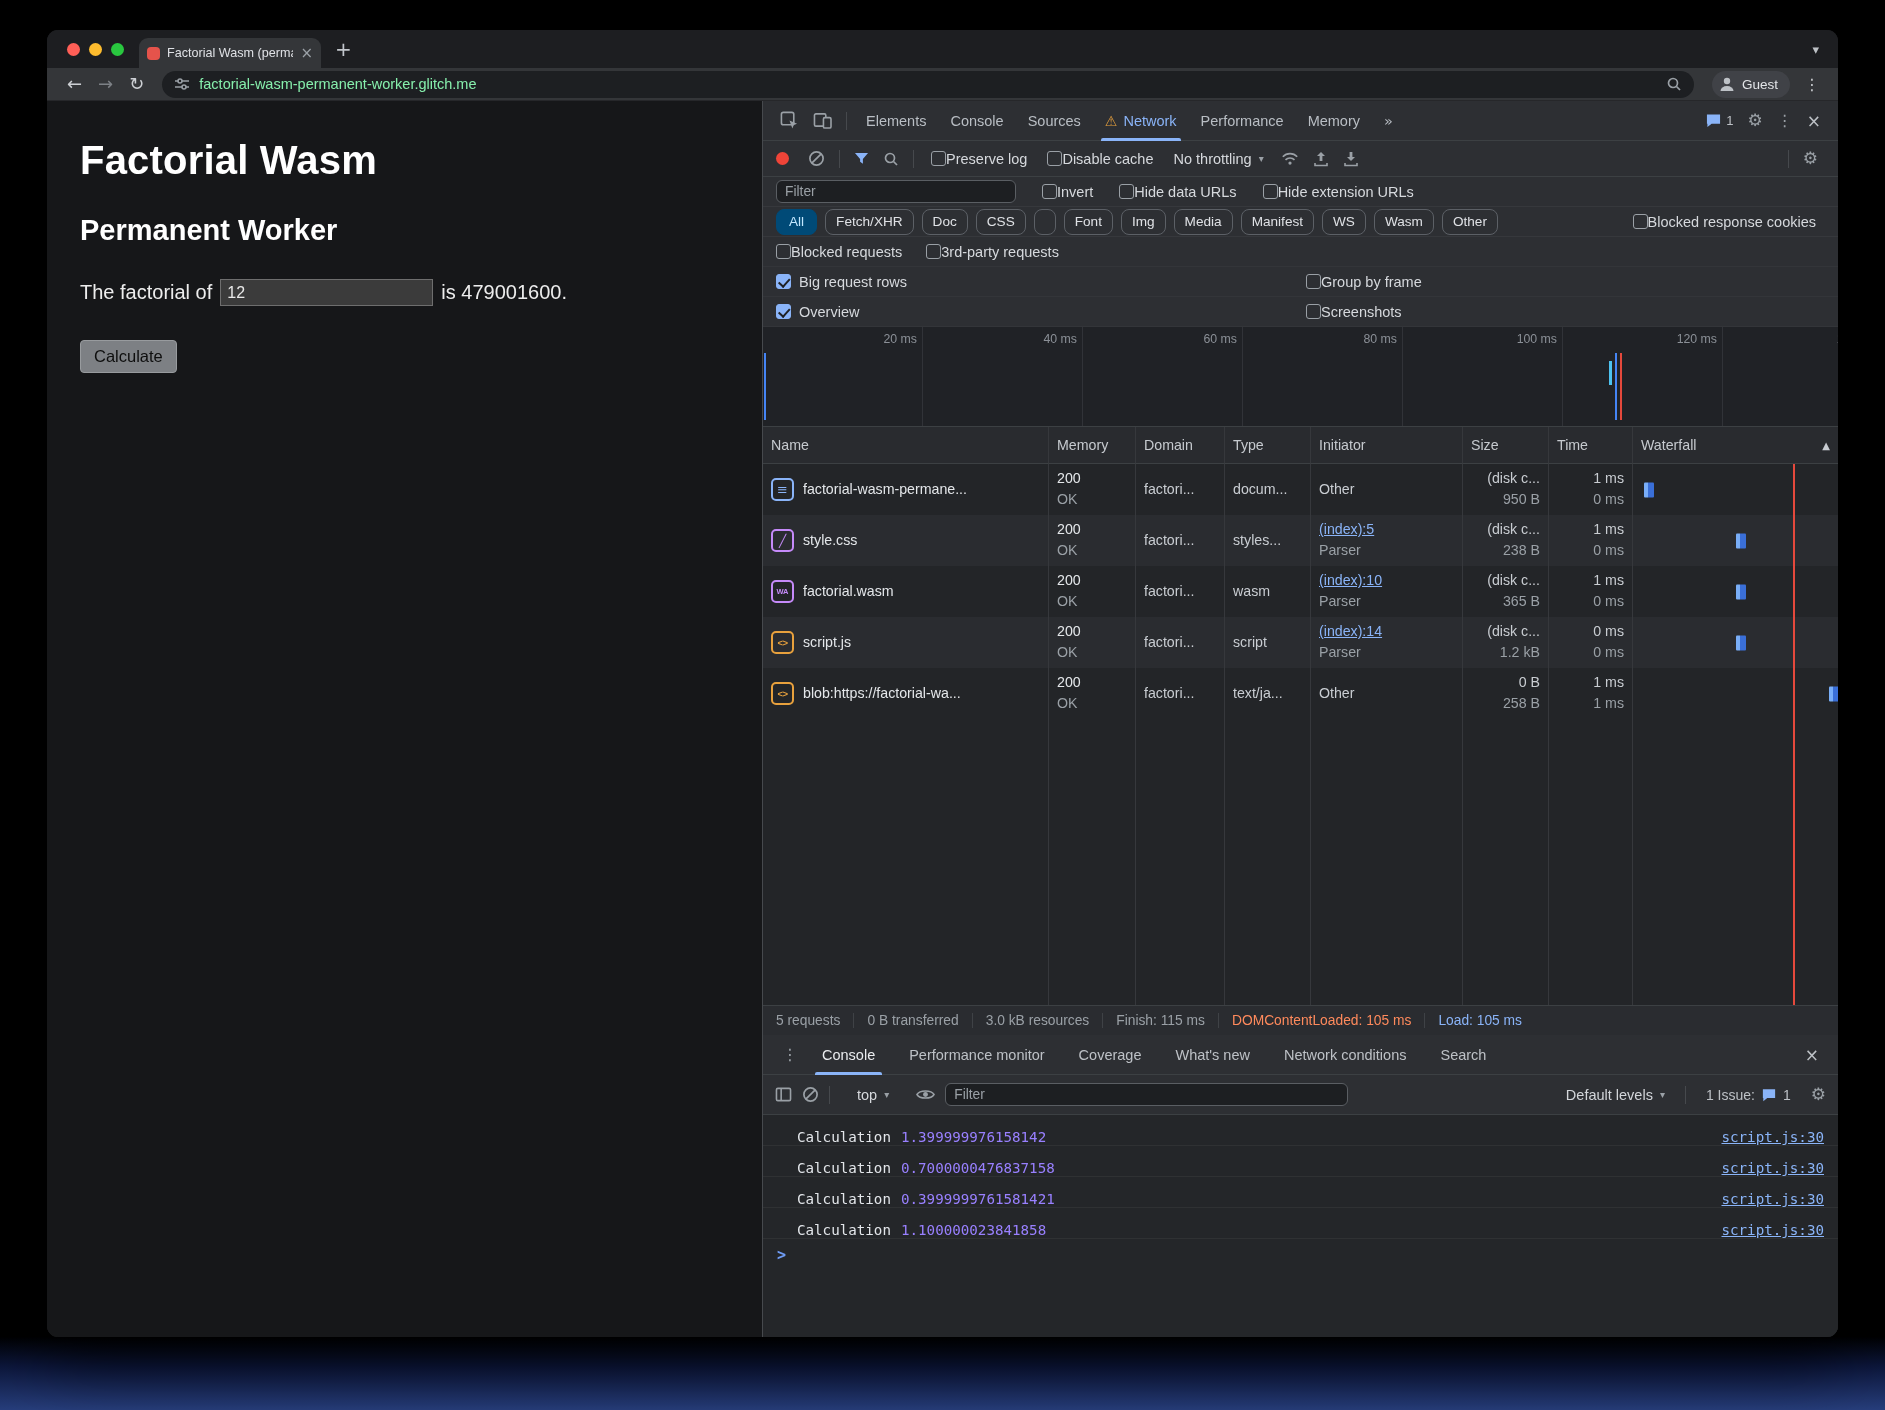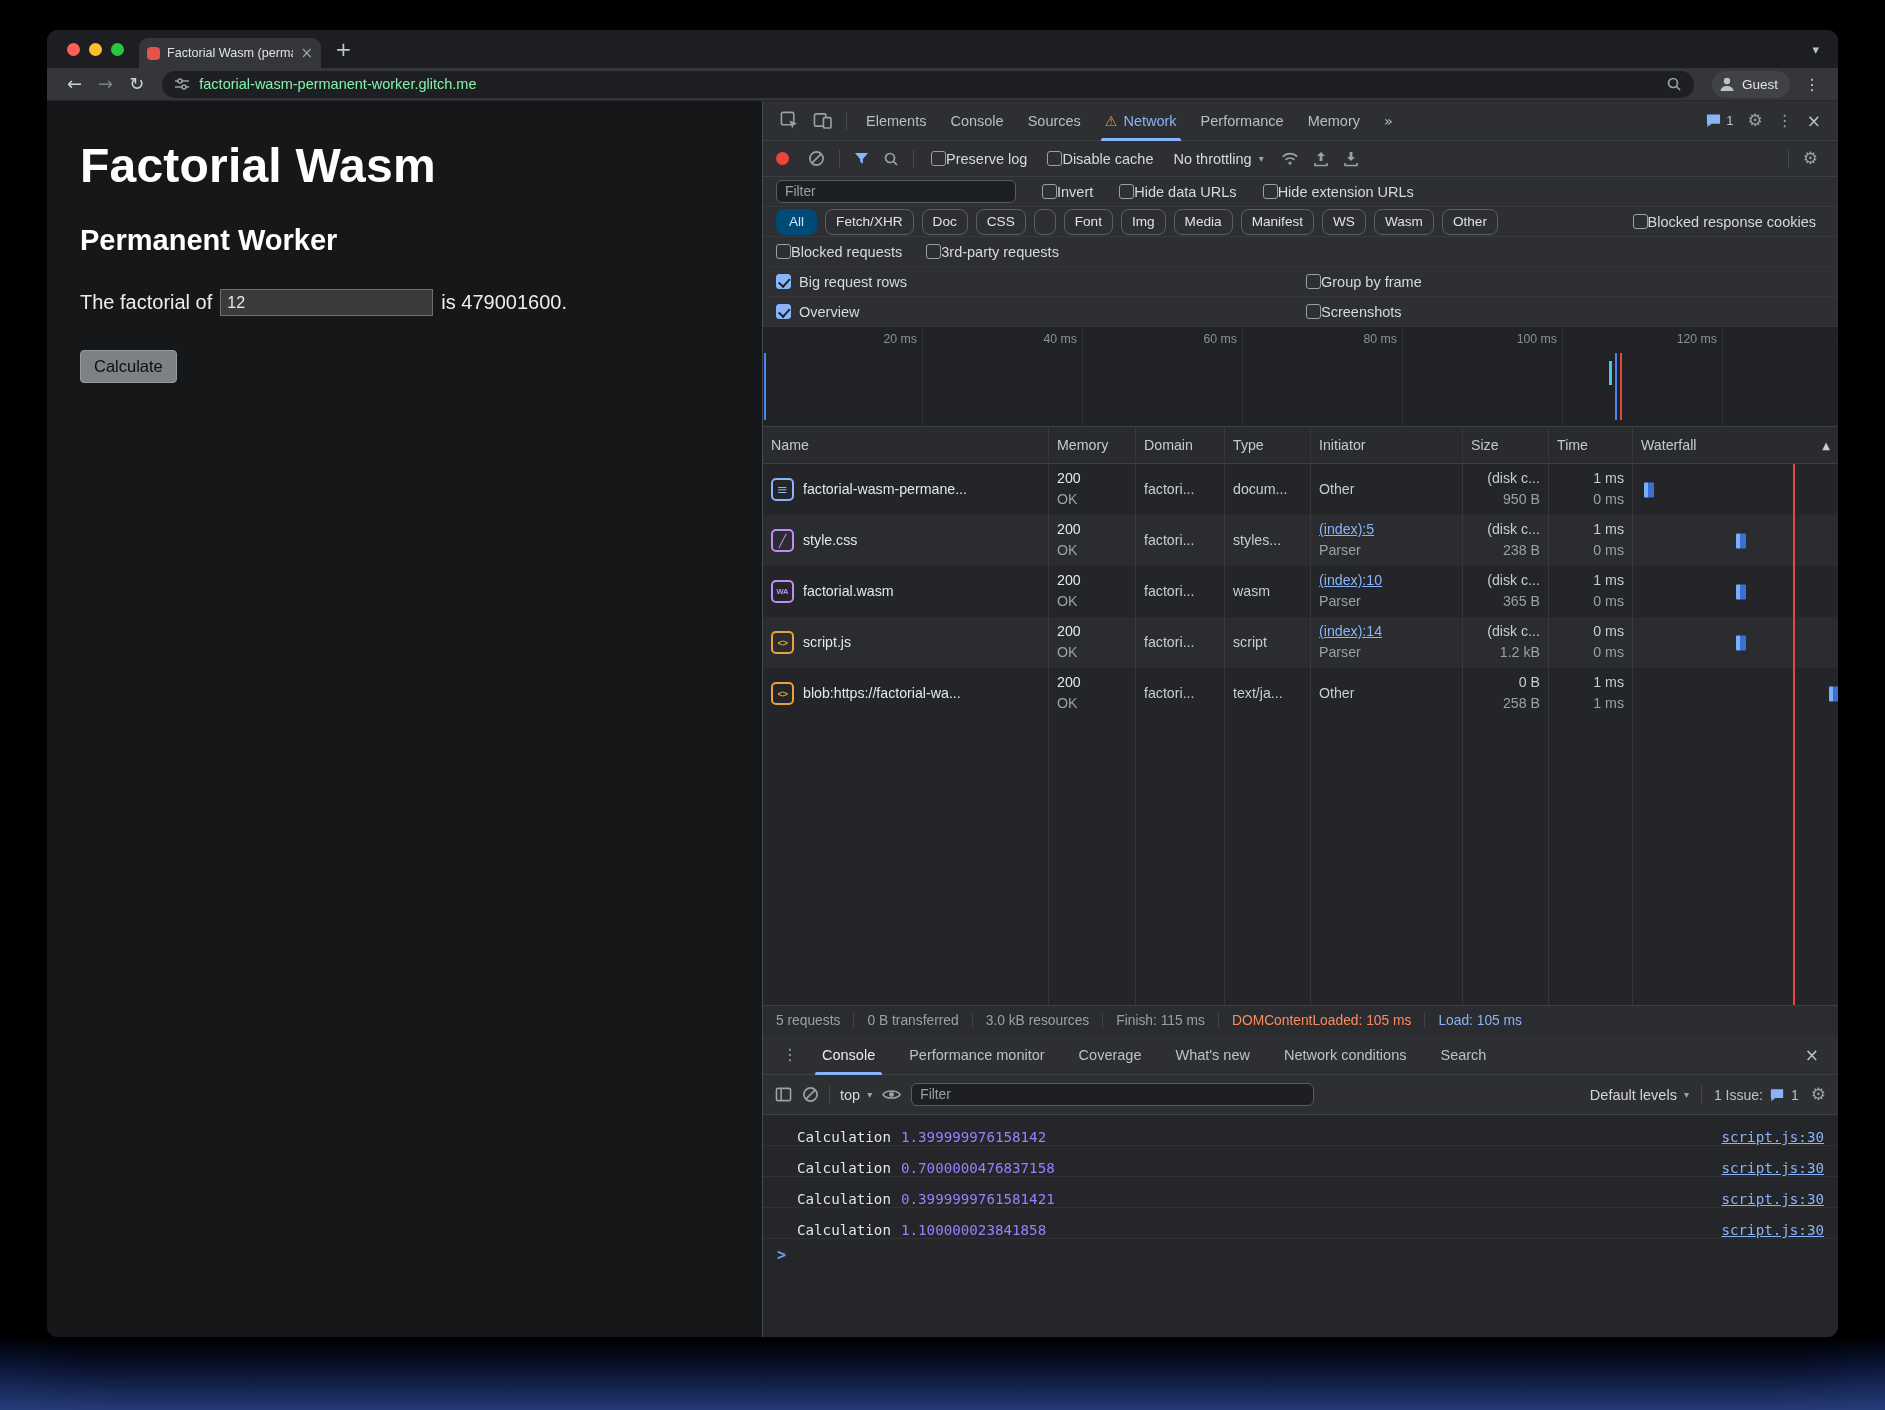--- a/index.html
+++ b/index.html
@@ -39,21 +39,21 @@
   .urlbar{flex:1;height:27px;background:var(--pill);border-radius:14px;margin:0 10px;
           display:flex;align-items:center;padding:0 12px;gap:9px}
   .url-text{font-size:14.5px;color:#86efac;white-space:nowrap}
   .guest{height:27px;background:#404247;border-radius:14px;display:flex;align-items:center;
          gap:6px;padding:0 12px 0 6px;margin:0 8px}
   .guest span{font-size:13.5px;color:#e3e5e8}
   .kebab{font-size:16px;color:#c6c9cc;margin:0 6px}
   
   .content{flex:1;display:flex;min-height:0}
   .pagepane{width:715px;flex:none;background:var(--page);padding-left:33px;color:#fff}
-  .pagepane h1{font-size:48px;font-weight:700;margin-top:37px;letter-spacing:.2px}
+  .pagepane h1{font-size:40px;font-weight:700;margin-top:37px;letter-spacing:.2px}
   .pagepane h2{font-size:29px;font-weight:700;margin-top:31px}
   .factrow{margin-top:32px;font-size:20px;color:#ededed;display:flex;align-items:center}
   .factrow input{width:213px;height:27px;background:#3b3b3b;border:1px solid #6e6e6e;color:#e8e8e8;
           font-size:16px;padding:0 6px;margin:0 8px;font-family:"Liberation Sans",sans-serif}
   .calc{margin-top:34px;height:33px;padding:0 13px;font-size:16.5px;background:#7d8084;color:#0e0e0e;
         border:1px solid #989b9e;border-radius:4px;font-family:"Liberation Sans",sans-serif}
   
   .devtools{flex:1;min-width:0;display:flex;flex-direction:column;background:var(--panel);
             border-left:1px solid var(--dt-sep);color:var(--text);font-size:14.5px}
   .vsep{width:1px;height:18px;background:var(--dt-sep);margin:0 7px;flex:none}
@@ -151,21 +151,21 @@
   
   .drawer-tabs{height:40px;flex:none;background:var(--dt-toolbar);border-bottom:1px solid var(--dt-border);
                display:flex;align-items:center;padding:0 12px}
   .dr-tab{height:40px;display:flex;align-items:center;padding:0 17px;color:#bdc1c6;position:relative}
   .dr-tab.selected{color:#eaecef}
   .dr-tab.selected::after{content:"";position:absolute;left:10px;right:10px;bottom:0;height:3px;
                background:var(--blue);border-radius:2px 2px 0 0}
   .con-toolbar{height:40px;flex:none;background:var(--dt-toolbar);border-bottom:1px solid var(--dt-border);
                display:flex;align-items:center;padding:0 12px;gap:10px}
   .cfin{width:403px}
-  .right-cluster{margin-left:auto;display:flex;align-items:center;gap:12px}
+  .right-cluster{margin-left:auto;display:flex;align-items:center;gap:20px}
   .lvl{display:flex;align-items:center;gap:7px;color:#d3d6da}
   .issue{display:flex;align-items:center;gap:6px;color:#bdc1c6;font-size:14px}
   .console-body{height:222px;flex:none;background:var(--panel);display:flex;flex-direction:column}
   .cmsg{height:31px;flex:none;display:flex;align-items:flex-end;padding:0 14px 0 34px;
         font-family:"DejaVu Sans Mono",monospace;font-size:14.2px;border-bottom:1px solid rgba(255,255,255,.05)}
   .cmsg .lab{color:#e3e6ea}
   .cmsg .val{color:var(--purple);margin-left:10px}
   .cmsg .src{margin-left:auto;color:var(--blue);text-decoration:underline}
   .promptrow{height:32px;flex:none;display:flex;align-items:center;padding-left:14px}
   .prompt{color:#6f9cf5;font-weight:bold;font-family:"DejaVu Sans Mono",monospace;font-size:15px}
@@ -643,21 +643,21 @@
               <line x1="6.5" y1="1.5" x2="6.5" y2="14.5" stroke="#9aa0a6" stroke-width="1.7"></line>
             </svg>
         </span>
         <span class="icon-btn" style="margin:0">
           <svg width="17" height="17" viewBox="0 0 18 18">
               <circle cx="9" cy="9" r="7" stroke="#9aa0a6" stroke-width="1.8" fill="none"></circle>
               <line x1="4" y1="14" x2="14" y2="4" stroke="#9aa0a6" stroke-width="1.8"></line>
             </svg>
         </span>
         <span class="vsep" style="margin:0"></span>
-        <span class="throttle" style="margin:0">
+        <span class="throttle" style="margin:17px">
           <span>top</span>
           <span class="caret uni">▾</span>
         </span>
         <span class="icon-btn" style="margin:0">
           <svg width="19" height="13" viewBox="0 0 20 13">
               <path d="M1 6.5 C4 1.5 16 1.5 19 6.5 C16 11.5 4 11.5 1 6.5 Z" stroke="#9aa0a6" stroke-width="1.6" fill="none"></path>
               <circle cx="10" cy="6.5" r="2.6" fill="#9aa0a6"></circle>
             </svg>
         </span>
         <input class="txtin cfin" placeholder="Filter" style="">

